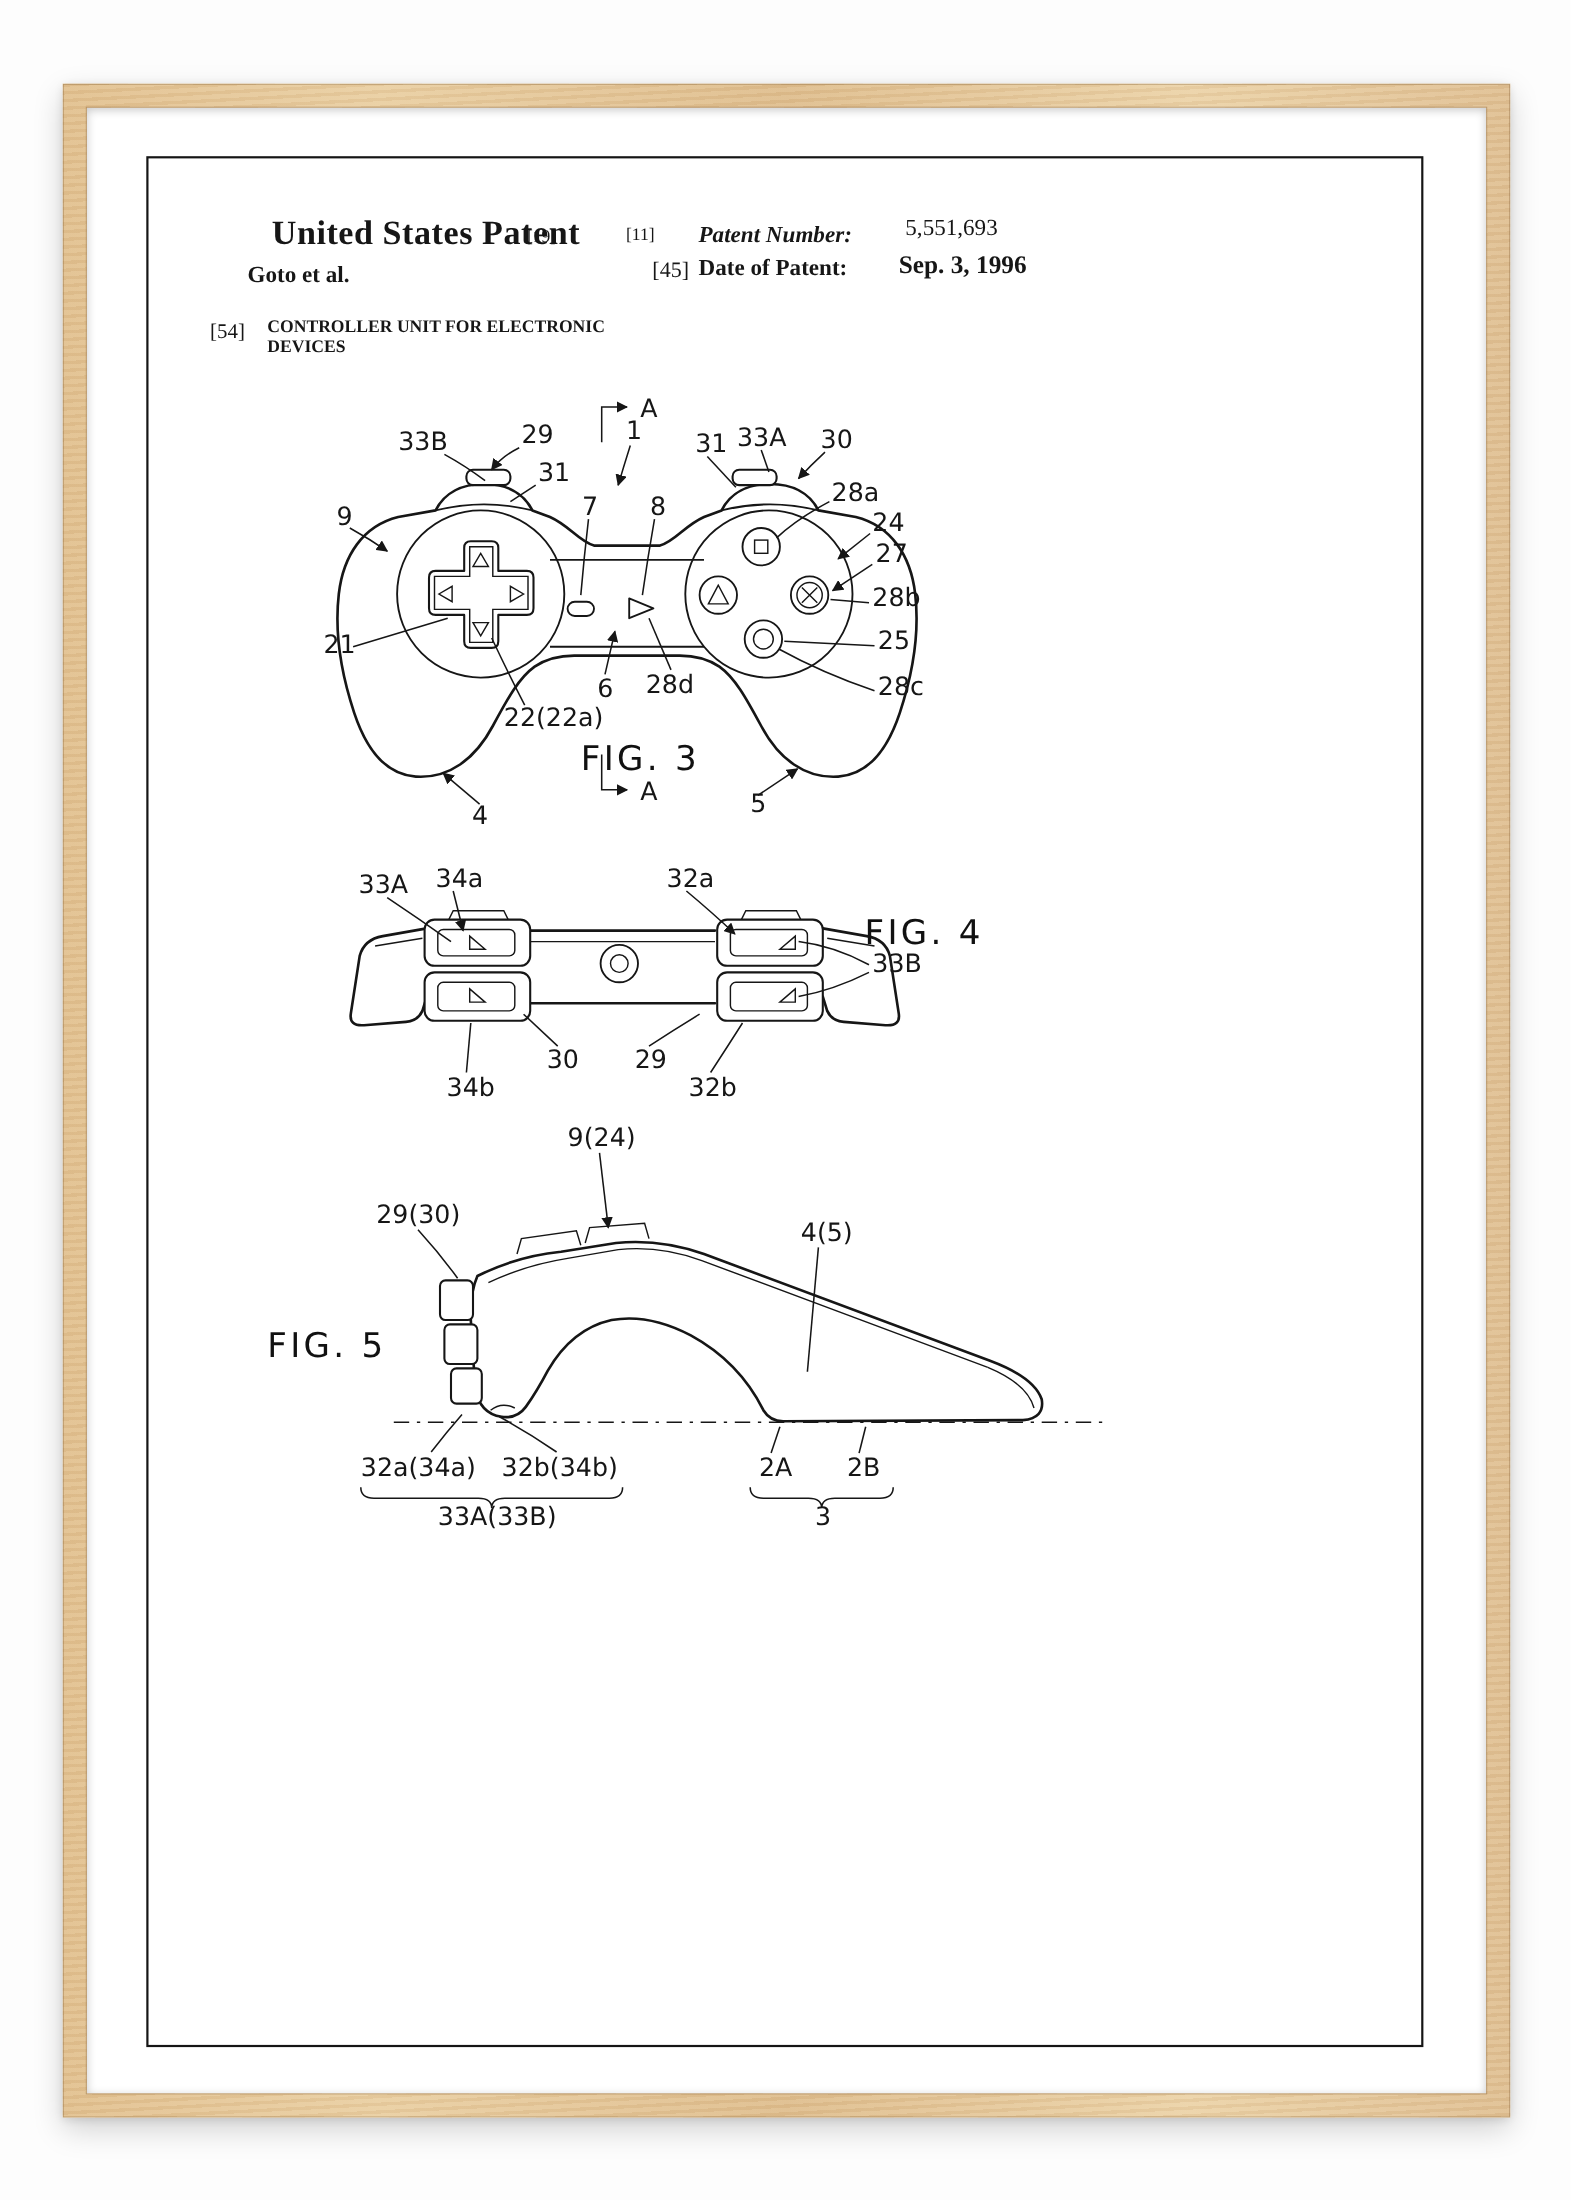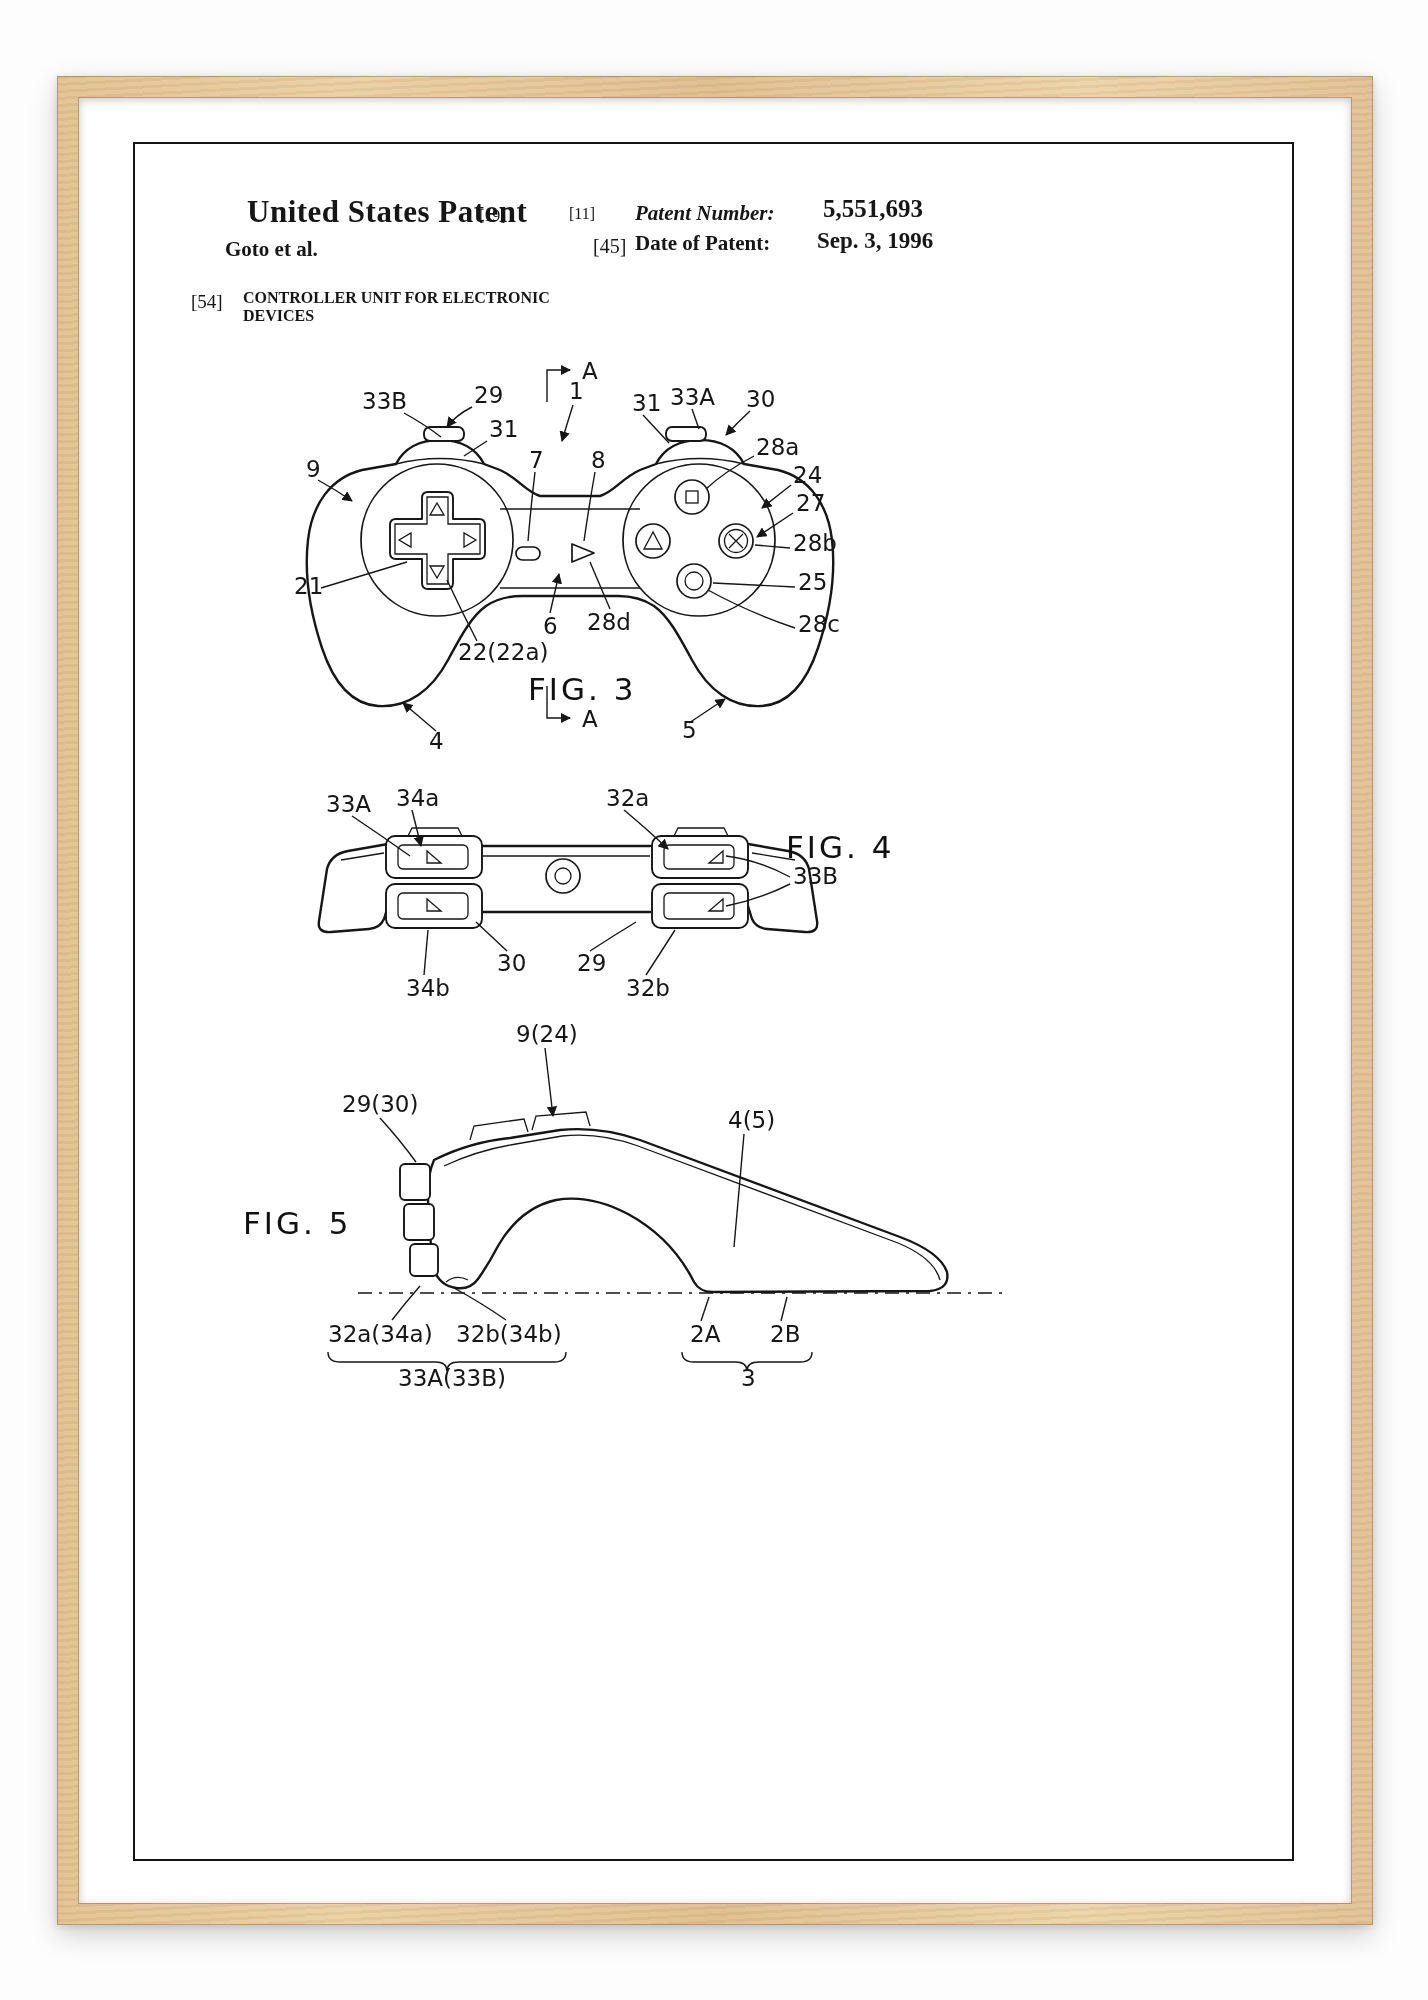--- a/index.html
+++ b/index.html
@@ -25,21 +25,21 @@
   .patent-border {
     position:absolute; left:54px; top:44px; width:1161px; height:1719px;
     border:2px solid #151515; background:#ffffff;
   }
   .abs { position:absolute; white-space:nowrap; }
   .h-title     { left:68px;  top:50px;  font-size:31px; font-weight:bold; letter-spacing:0.5px;margin-left:44px; }
   .h-kind      { left:344px; top:63px;  font-size:16px; }
   .h-inventors { left:68px;  top:93px;  font-size:21px; font-weight:bold;margin-left:22px; }
   .h-numfield  { left:434px; top:61px;  font-size:16px; }
   .h-numlabel  { left:500px; top:57px;  font-size:21px; font-weight:bold;font-style:italic; }
-  .h-number    { left:688px; top:51px;  font-size:25px; font-weight:bold; }
+  .h-number    { left:688px; top:51px;  font-size:21px; font-weight:normal; }
   .h-datefield { left:458px; top:91px;  font-size:20px; }
   .h-datelabel { left:500px; top:87px;  font-size:21px; font-weight:bold; }
   .h-date      { left:682px; top:84px;  font-size:23px; font-weight:bold; }
   .h-titlefield{ left:56px;  top:147px; font-size:19px; }
   .h-invtitle  { left:108px; top:145px; width:310px; font-size:16px; font-weight:bold;
                  line-height:18px; white-space:normal; }
   .drawing { position:absolute; left:0px; top:196px; }
 
   .olf { fill:#ffffff; stroke:#161616; stroke-width:2.4; stroke-linejoin:round; stroke-linecap:round; }
   .ol  { fill:none;    stroke:#161616; stroke-width:2.4; stroke-linejoin:round; stroke-linecap:round; }

